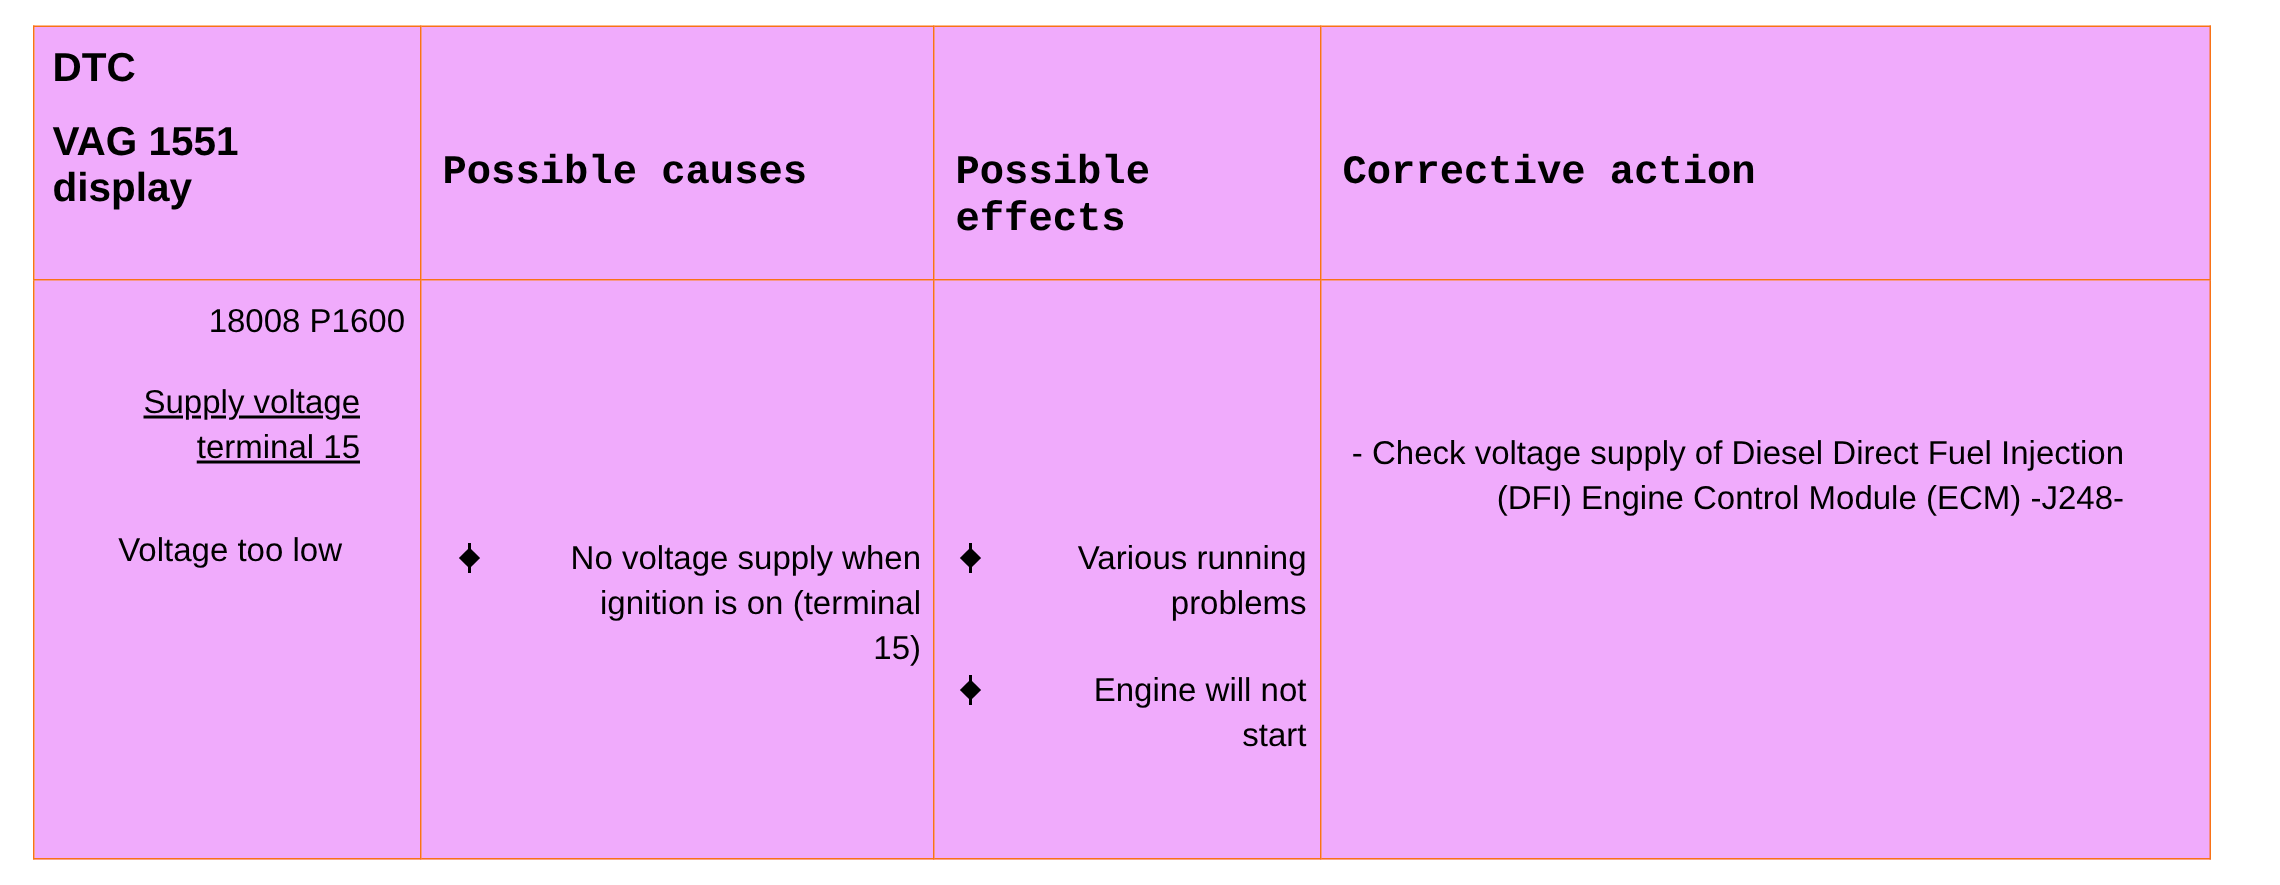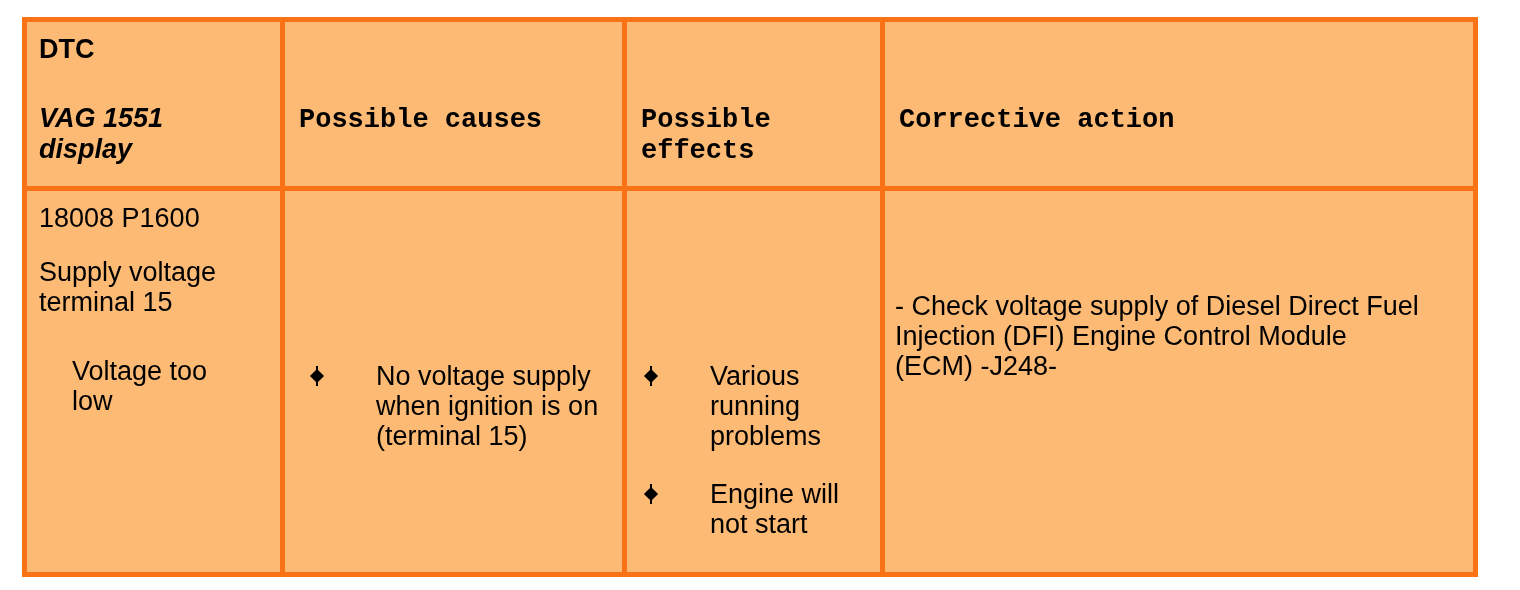--- a/index.html
+++ b/index.html
@@ -19,44 +19,44 @@
   table.dtc-table {
     position: absolute;
     left: 22px;
     top: 17px;
     width: 1451px;
     border-collapse: collapse;
     table-layout: fixed;
   }
   table.dtc-table th,
   table.dtc-table td {
-    border: 5px solid #f97316;
+    border: 1px solid #f97316;
     vertical-align: top;
     padding: 0;
-    background: #fdba74;
+    background: #f0abfc;
   }
 
   tr.header-row { height: 169px; }
   tr.body-row   { height: 386px; }
 
   
   th { font-weight: bold; font-size: 27px; line-height: 31px; text-align: left; }
 
   .th-inner-col1 { padding: 12px 10px 0 12px; }
-  .hdr-sub { margin-top: 38px; max-width: 160px; font-style: italic; }
+  .hdr-sub { margin-top: 18px; max-width: 160px; }
 
   .th-inner { padding: 83px 10px 0 14px; font-family: Liberation Mono, monospace; }
   .hdr-narrow { max-width: 155px; }
 
   
-  td { font-size: 27px; line-height: 30px; }
+  td { font-size: 22px; line-height: 30px; text-align: right; }
 
   .td-inner-col1 { padding: 12px 10px 0 12px; }
   .dtc-code { margin: 0; }
-  .dtc-desc { margin-top: 24px; max-width: 205px; }
+  .dtc-desc { margin-top: 24px; max-width: 205px; text-decoration: underline; }
   .dtc-cond { margin-top: 39px; margin-left: 33px; max-width: 160px; }
 
   .td-inner-causes  { padding: 170px 8px 0 24px; }
   .td-inner-effects { padding: 170px 8px 0 16px; }
   .td-inner-action  { padding: 100px 10px 0 10px; }
 
   .bullet-item { display: flex; align-items: flex-start; gap: 40px; }
   .bullet-item + .bullet-item { margin-top: 28px; }
 
   .bullet {

